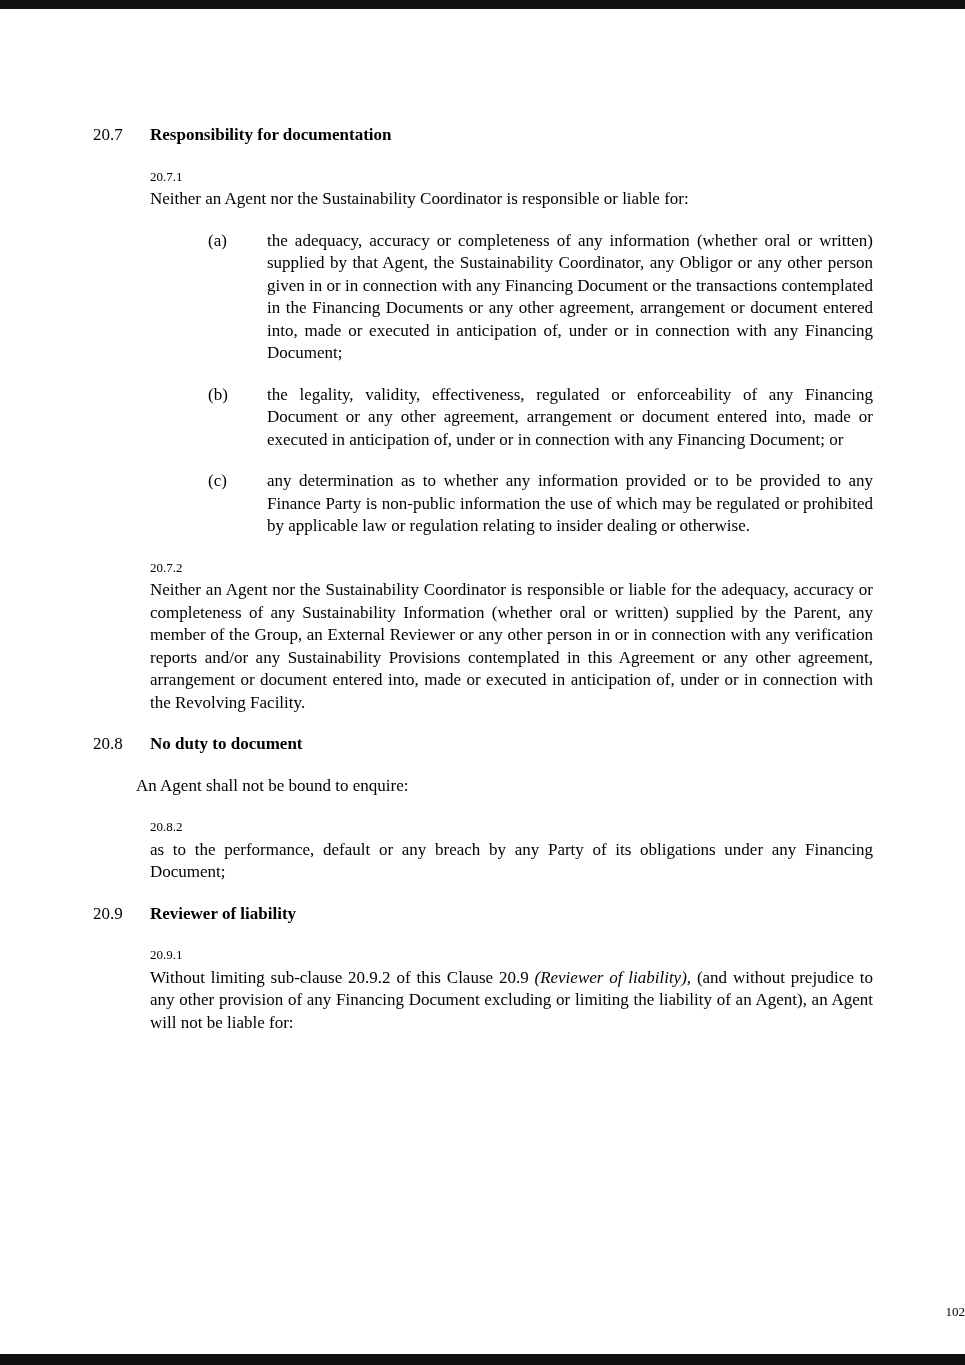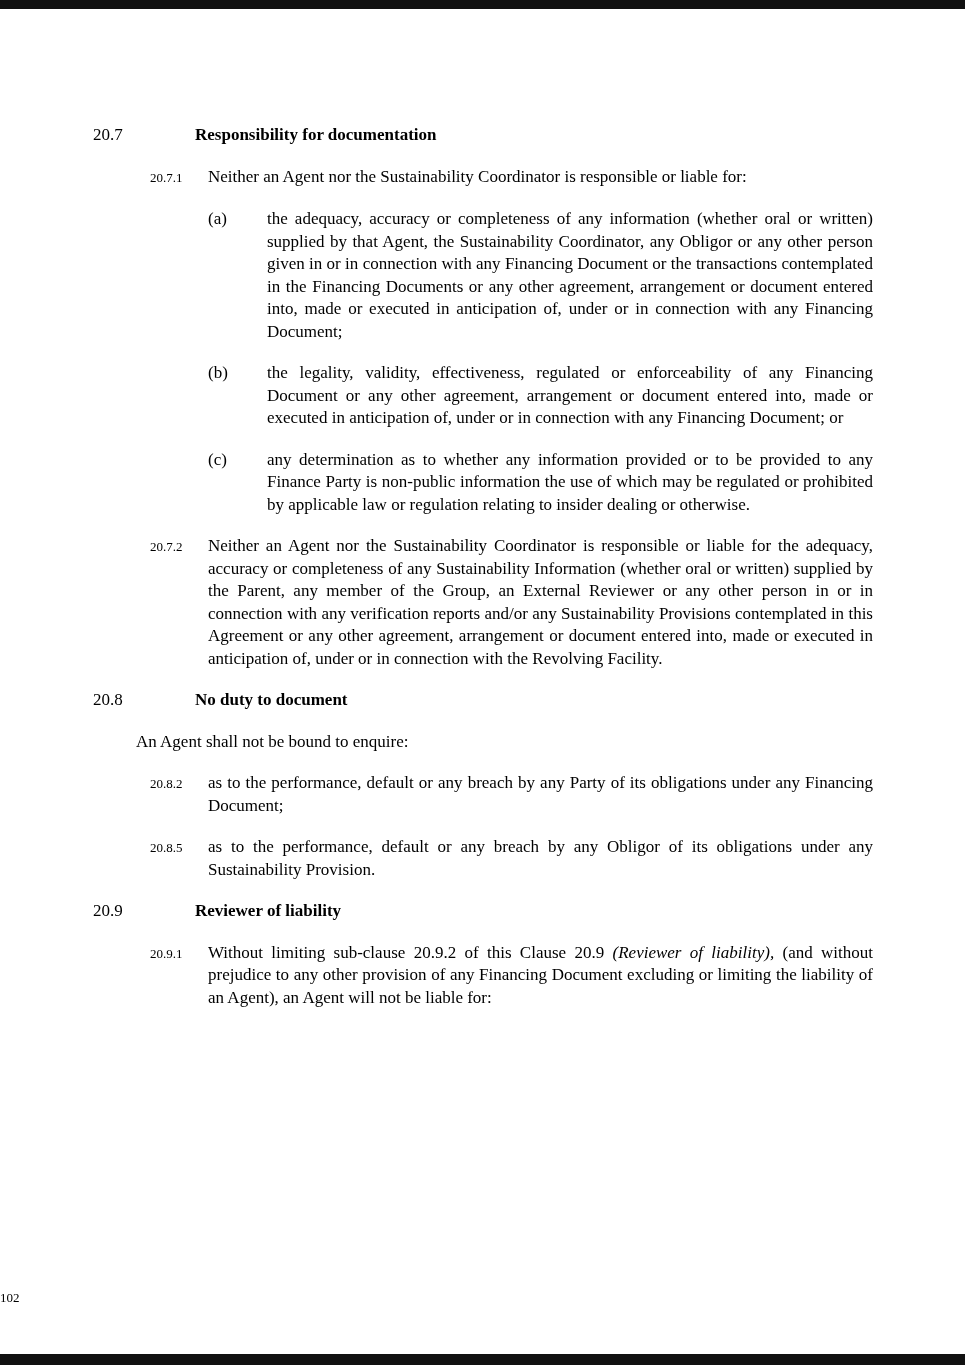--- a/index.html
+++ b/index.html
@@ -27,40 +27,40 @@
     right: 0;
     background: #111111;
   }
   .scan-edge.top { top: 0; height: 9px; }
   .scan-edge.bottom { bottom: 0; height: 11px; }
 
   .heading-row {
     display: flex;
     align-items: flex-end;
     margin: 6px 0 19px 0;
-    gap: 45px;
   }
   .heading-row .sec-num {
     flex: none;
     width: 57px;
   }
   .heading-row .sec-title {
     flex: 1;
     font-weight: bold;
   }
 
   .intro-para {
     margin: 0 0 19px 43px;
     text-align: justify;
   }
 
   .subclause {
     display: flex;
     align-items: baseline;
     margin: 0 0 19px 57px;
+    flex-direction: column;
   }
   .subclause .sub-num {
     flex: none;
     width: 58px;
     font-size: 13px;
   }
   .subclause .sub-body {
     flex: 1;
     text-align: justify;
   }
@@ -76,22 +76,22 @@
   }
   .letter-item .letter-body {
     flex: 1;
     text-align: justify;
   }
 
   .page-number {
     position: absolute;
     left: 0;
     right: 0;
-    bottom: 56px;
-    text-align: left;
+    bottom: 42px;
+    text-align: right;
     font-size: 13px;
   }
 
   em.cross-ref { font-style: italic; }
 </style>
 </head>
 <body>
 
 <div class="page">
 
@@ -135,24 +135,20 @@
   <div class="intro-para">An Agent shall not be bound to enquire:</div>
 
 
   <div class="subclause">
     <span class="sub-num">20.8.2</span>
     <div class="sub-body">as to the performance, default or any breach by any Party of its obligations under any Financing Document;</div>
   </div>
 
 
 
-  <div class="subclause">
-    <span class="sub-num">20.8.5</span>
-    <div class="sub-body">as to the performance, default or any breach by any Obligor of its obligations under any Sustainability Provision.</div>
-  </div>
 
   <div class="heading-row">
     <span class="sec-num">20.9</span>
     <span class="sec-title">Reviewer of liability</span>
   </div>
 
   <div class="subclause">
     <span class="sub-num">20.9.1</span>
     <div class="sub-body"><span>Without limiting sub-clause 20.9.2 of this Clause 20.9 </span><em class="cross-ref">(Reviewer of liability),</em><span> (and without prejudice to any other provision of any Financing Document excluding or limiting the liability of an Agent), an Agent will not be liable for:</span></div>
   </div>

